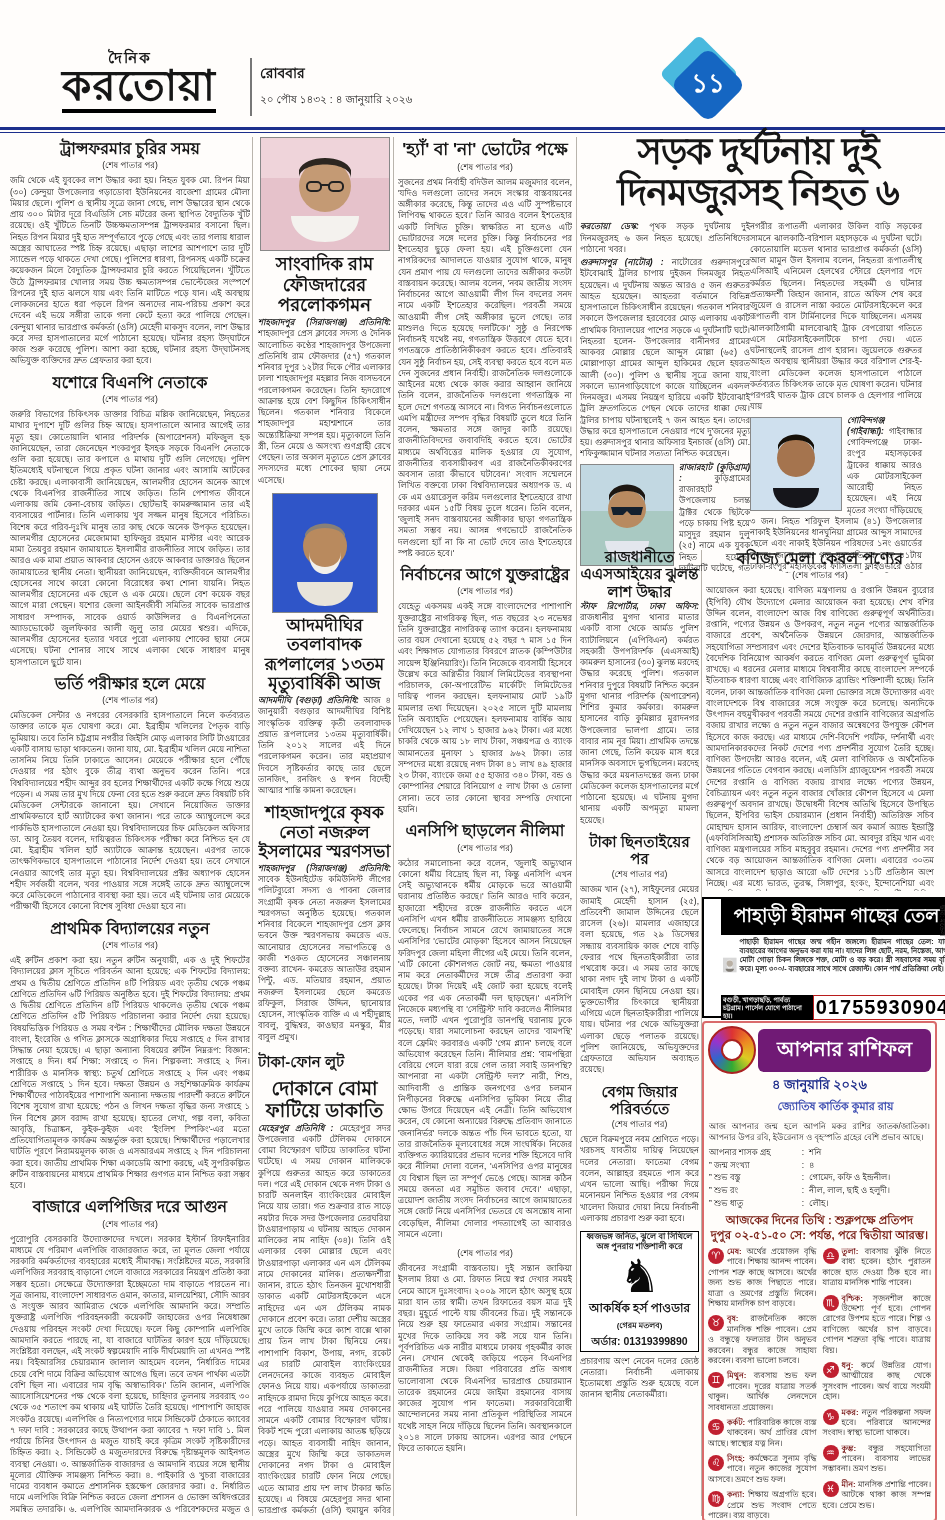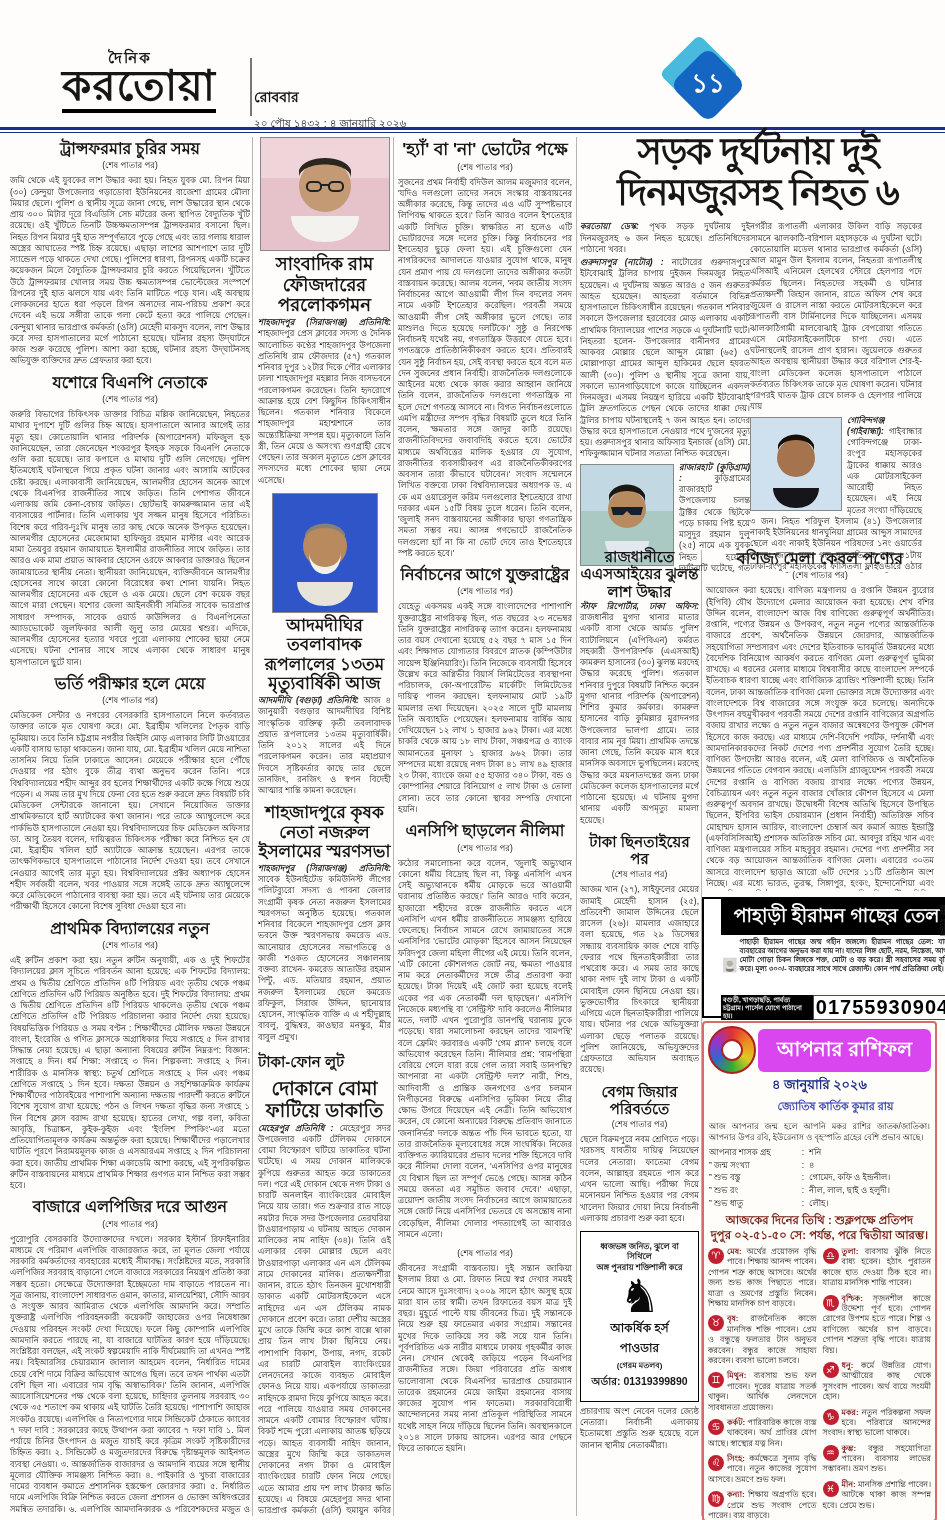--- a/index.html
+++ b/index.html
@@ -3,21 +3,21 @@
 <meta charset="utf-8">
 <style>
   html,body{margin:0;padding:0;background:#e8e8e8;font-family:"Liberation Sans","DejaVu Sans",sans-serif;}
   .page{position:relative;width:945px;height:1520px;background:#fffdfb;overflow:hidden;color:#161616;}
   
   .mast{position:absolute;left:0;top:0;width:773px;height:130px;}
   .brand{position:absolute;left:62px;top:50px;line-height:1;}
   .brand .b-top{font-size:15px;font-weight:bold;letter-spacing:2px;margin-left:46px;}
   .brand .b-main{font-size:42px;font-weight:900;letter-spacing:1px;border-bottom:4px solid #000;padding-bottom:2px;}
   .mast-sep{position:absolute;left:250px;top:58px;width:2px;height:58px;background:#777;}
-  .dateblock{position:absolute;left:254px;top:62px;margin-top:24px;}
+  .dateblock{position:absolute;left:260px;top:62px;}
   .dateblock .day{font-weight:bold;font-size:14px;}
   .dateblock .dl{font-size:10.5px;margin-top:6px;}
   .badge{position:absolute;right:28px;top:44px;width:80px;height:80px;}
   .badge .bk{position:absolute;left:6px;top:2px;width:56px;height:56px;background:#49b9de;transform:rotate(45deg);border-radius:6px;}
   .badge .fr{position:absolute;left:16px;top:14px;width:54px;height:54px;background:#1566c2;transform:rotate(45deg);border-radius:10px;}
   .badge .num{position:absolute;left:16px;top:14px;width:54px;height:54px;display:flex;align-items:center;justify-content:center;color:#fff;font-weight:900;font-size:26px;}
   .toprule{position:absolute;left:0;top:127px;width:945px;height:2px;border-top:3px solid #1c2f8c;border-bottom:1px solid #1c2f8c;}
   
   .vsep{position:absolute;top:137px;bottom:4px;width:1px;background:#b9b4ac;}
   .col{position:absolute;top:137px;height:1378px;overflow:hidden;}
@@ -46,37 +46,37 @@
   #ad-tel .ad-tx{font-size:7px;line-height:1.3;font-weight:bold;text-align:justify;}
   #ad-tel .ad-ft{display:flex;align-items:center;background:#000;color:#fff;}
   #ad-tel .ad-loc{font-size:6.5px;font-weight:bold;padding:1px 2px;line-height:1.2;width:88px;}
   #ad-tel .ad-ph{background:#fff;color:#000;font-size:20px;font-weight:900;flex:1;text-align:center;letter-spacing:1px;border:1px solid #b91c1c;}
   .sidenote{position:absolute;left:936px;top:905px;writing-mode:vertical-rl;font-size:7px;color:#333;}
   
   #horo{position:absolute;left:702px;top:1021px;width:231px;height:497px;border:2px solid #d96a6a;border-radius:4px;background:#fffdfa;overflow:hidden;}
   .h-head{position:relative;height:46px;}
   .wheel{position:absolute;left:4px;top:3px;width:44px;height:44px;border-radius:50%;background:conic-gradient(#d33,#e82,#dc2,#3a3,#36c,#93c,#d33);border:2px solid #a22;}
   .wheel:after{content:"";position:absolute;left:11px;top:11px;width:18px;height:18px;border-radius:50%;background:#fff;border:2px solid #a22;}
-  .h-banner{position:absolute;left:54px;top:6px;right:4px;background:#d946ef;color:#fff;font-size:20px;font-weight:900;text-align:center;border-radius:6px;padding:5px 0;}
+  .h-banner{position:absolute;left:54px;top:6px;right:4px;background:#701a75;color:#fff;font-size:20px;font-weight:900;text-align:center;border-radius:6px;padding:5px 0;}
   .h-date{text-align:center;font-size:13px;font-weight:bold;color:#1b2a8a;margin-top:6px;}
   .h-astro{text-align:center;font-size:11px;font-weight:bold;color:#3a4ab0;margin:2px 0 4px 0;padding-left:32px;}
   .h-intro{font-size:8.2px;line-height:1.35;text-align:justify;margin:0 5px 3px 5px;color:#222;}
   .h-attrs{margin:0 5px;}
   .h-row{display:flex;font-size:8.4px;line-height:1.5;}
   .h-l{width:88px;}
   .h-c{width:12px;text-align:center;}
   .h-v{flex:1;}
   .h-tithi{text-align:center;font-weight:900;color:#7a2016;font-size:11.5px;line-height:1.3;margin:4px 2px;}
   .h-signs{display:flex;gap:6px;padding:0 4px;}
   .h-sc{flex:1;}
   .sign{font-size:8px;line-height:1.3;text-align:justify;margin:0 0 5px 0;}
   .zico{float:left;width:16px;height:16px;border-radius:50%;background:#c02030;color:#fff;font-size:10px;text-align:center;line-height:16px;margin:1px 3px 0 0;}
   .sname{font-weight:bold;color:#7a1a1a;}
   
-  #horsead{border:1.5px solid #000;padding:10px;margin:4px 0;text-align:center;background:#fff;}
+  #horsead{border:1.5px solid #000;padding:0;margin:4px 0;text-align:center;background:#fff;}
   #horsead .hl{font-size:8.2px;font-weight:900;line-height:1.25;}
   #horsead .hglyph{font-size:46px;line-height:1;color:#0a0a0a;}
   #horsead .ht{font-size:12px;font-weight:900;}
   #horsead .hs{font-size:8px;font-weight:bold;}
   #horsead .hp{font-size:10.5px;font-weight:900;margin-top:2px;}
 </style>
 </head>
 <body>
 
 <div class="page">

